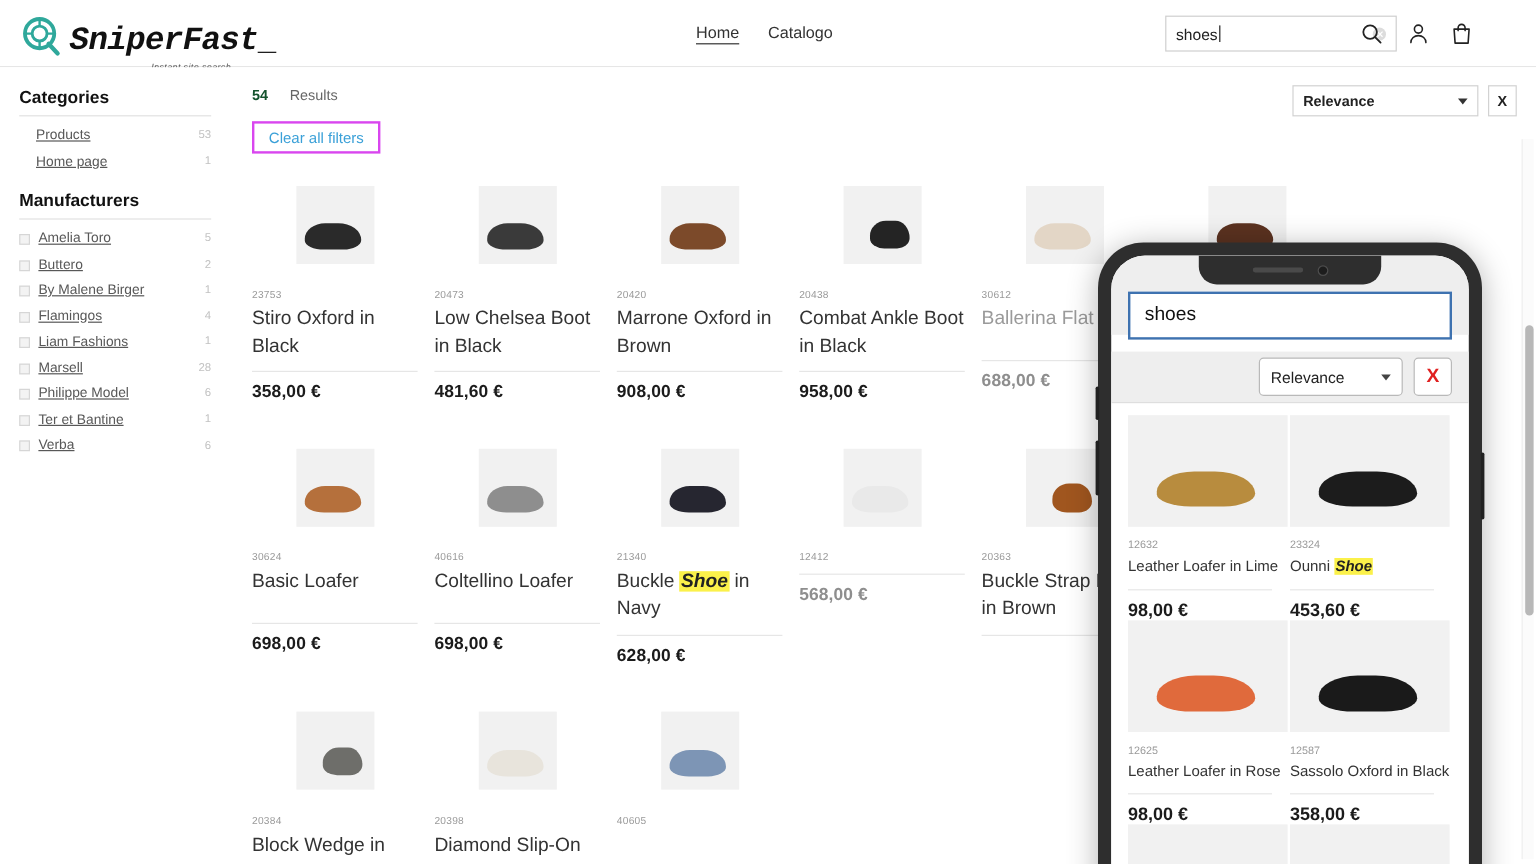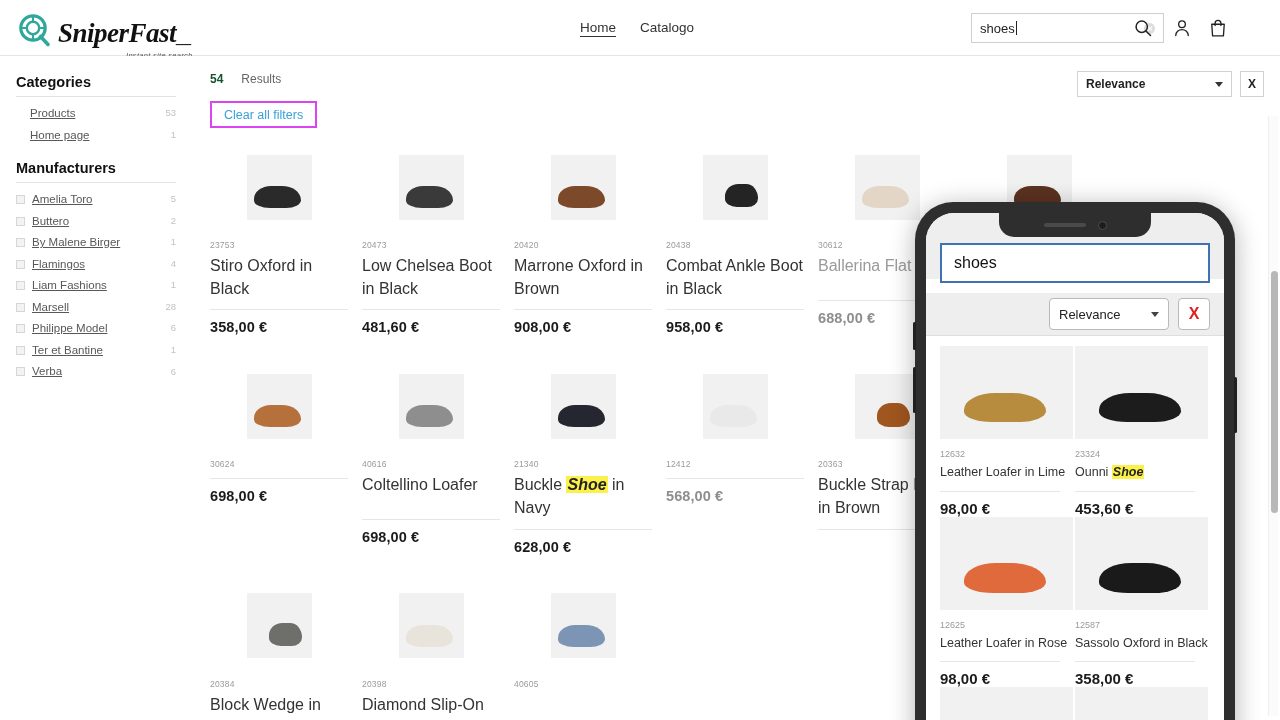--- a/index.html
+++ b/index.html
@@ -35,21 +35,21 @@
     margin-bottom: 3px;
   }
   .logo-text-wrap { position: relative; margin-bottom: 2px; }
   .logo-text {
     font-size: 27px;
     font-style: italic;
     font-weight: 700;
     letter-spacing: -0.5px;
     line-height: 1;
     color: #111;
-    font-family: Liberation Serif, serif;
+    font-family: Liberation Mono, monospace;
   }
   .logo-cursor {
     display:inline-block;
     font-size: 27px;
     font-weight: 700;
     color: #111;
   }
   .logo-tagline {
     position: absolute;
     left: 68px;
@@ -608,20 +608,21 @@
           <div class="p-rule"></div>
           <div class="price">530,60 €</div>
         </div>
         <div class="card">
           <div class="thumb-pad">
             <div class="thumb">
               <div class="ph" style="background:#b5703c;"></div>
             </div>
           </div>
           <div class="sku">30624</div>
+          <div class="pname">Basic Loafer</div>
           <div class="p-rule"></div>
           <div class="price">698,00 €</div>
         </div>
         <div class="card">
           <div class="thumb-pad">
             <div class="thumb">
               <div class="ph" style="background:#8e8e8e;"></div>
             </div>
           </div>
           <div class="sku">40616</div>

